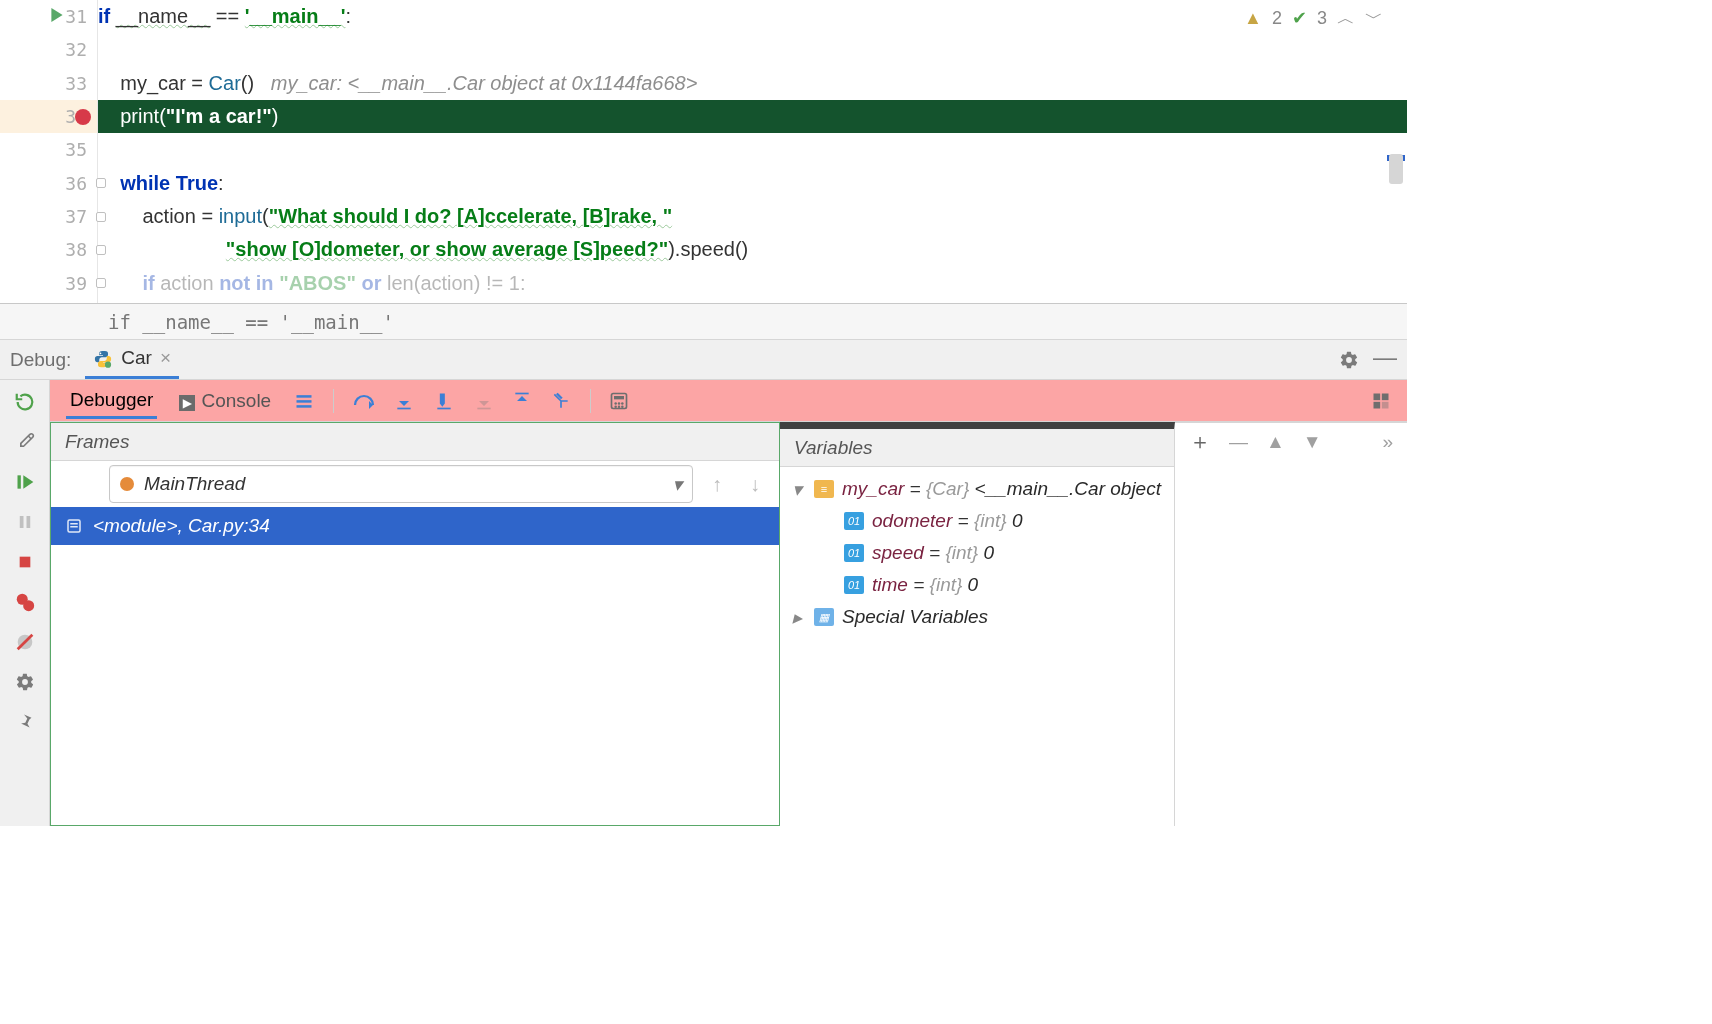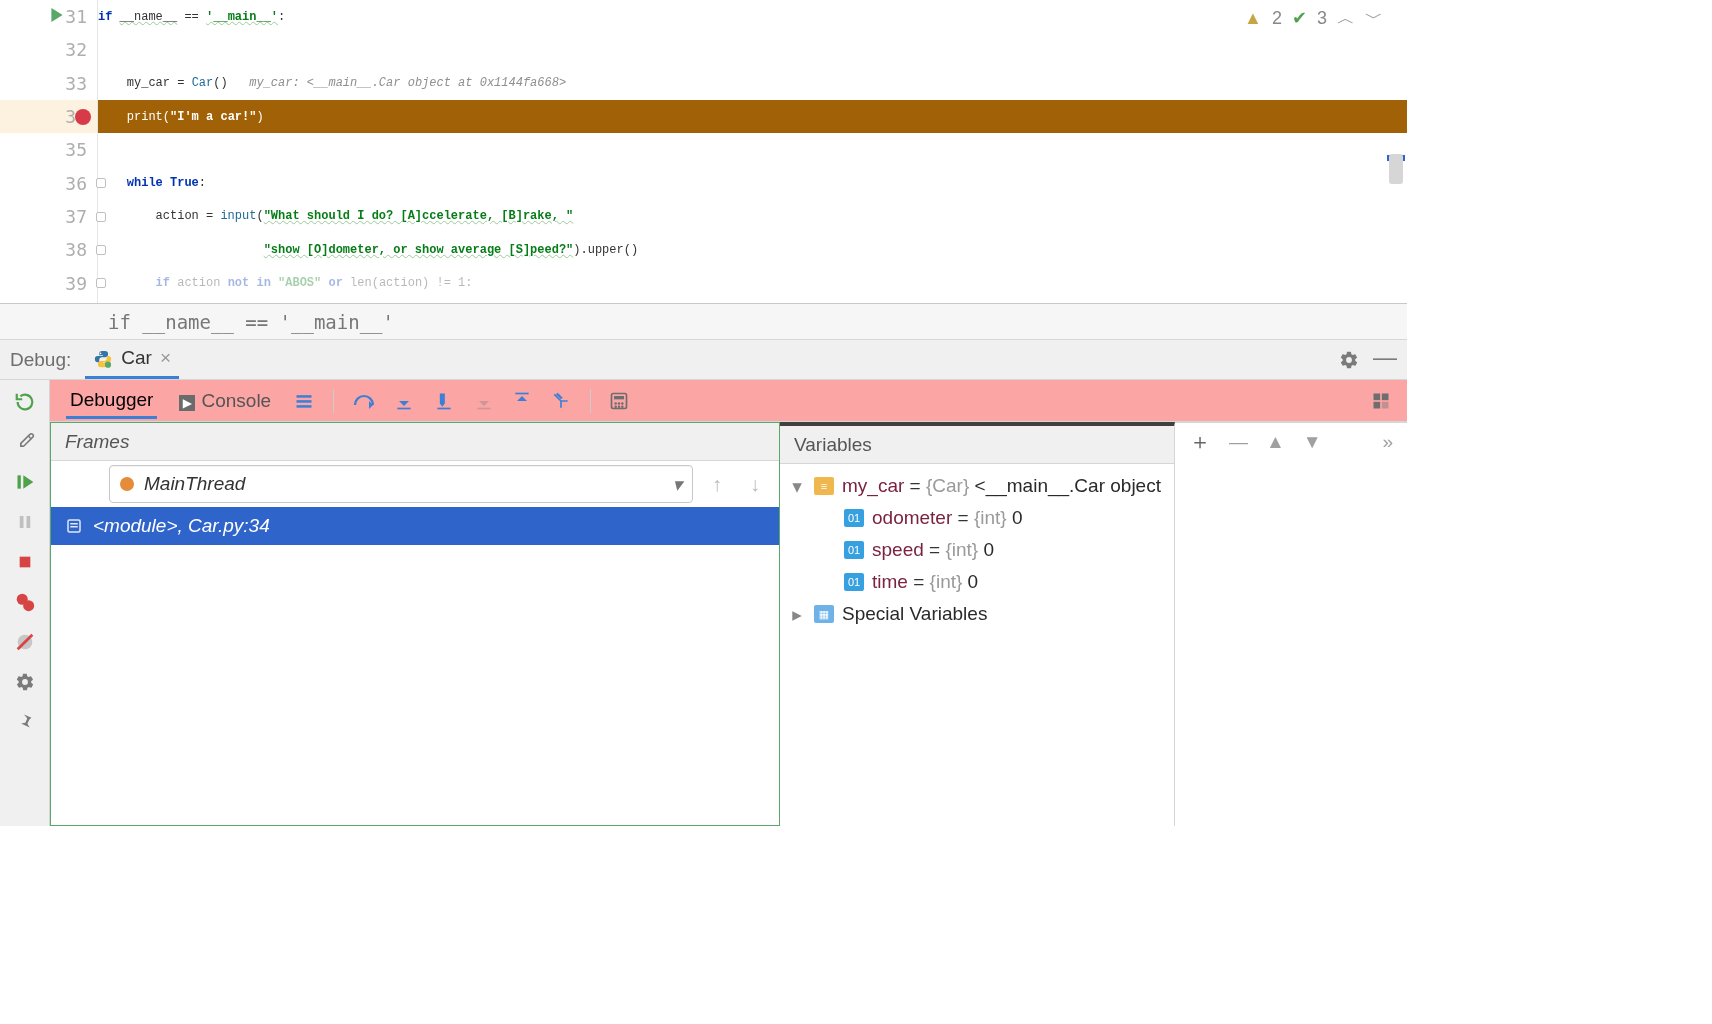--- a/index.html
+++ b/index.html
@@ -7,31 +7,31 @@
     font-family: -apple-system, "Segoe UI", Arial, sans-serif;
     font-size: 19px;
     background: #fff;
     color: #333;
     width: 1407px;
     height: 826px;
     overflow: hidden;
     display: flex;
     flex-direction: column;
   }
-  .code-mono { font-family: Liberation Mono, monospace; font-size: 12px; }
+  .code-mono { font-family: Liberation Sans, sans-serif; font-size: 20px; }
   
   .editor-wrap { position: relative; height: 304px; overflow: hidden; border-bottom: 1px solid #c8c8c8; display:flex; }
   .gutter { width: 98px; background: #fff; border-right: 1px solid #e6e6e6; display:flex; flex-direction:column; }
   .gline { height:33.3px; display:flex; align-items:center; justify-content:flex-end; padding-right:10px; color:#aeaeae; font-family:"Menlo","Consolas",monospace; font-size:18px; position:relative;}
   .gline .run { position:absolute; left:50px; top:8px; color:#59a869;}
   .gline .bp { position:absolute; right:6px; width:16px; height:16px; background:#d73a49; border-radius:50%; top:9px;}
   .gline .fold { position:absolute; right:-9px; width:10px; height:10px; border:1px solid #c0c0c0; background:#fff; top:12px; border-radius:2px;}
   .codecol { flex:1; position:relative; }
   .cline { height:33.3px; display:flex; align-items:center; white-space:pre; }
-  .cline.active { background:#a16207; color:#fff; }
+  .cline.active { background:#14532d; color:#fff; }
   .cline.active .kw,.cline.active .str,.cline.active .fn { color:#fff !important; }
   .bp-row-gutter { background:#fdf1df; }
   .kw { color:#0033b3; font-weight:bold; }
   .fn { color:#1e6b96; }
   .str { color:#067d17; font-weight:bold;}
   .hint { color:#8e8e8e; font-style:italic; font-weight:normal;}
   .ul-green { text-decoration: underline; text-decoration-color:#9cc99c; text-decoration-style:wavy; text-decoration-thickness:1px;}
   .inspections { position:absolute; top:6px; right:24px; display:flex; align-items:center; gap:10px; color:#888; font-size:18px;}
   .inspections .warn { color:#c7a544;}
   .inspections .ok { color:#4fa24b;}
@@ -58,21 +58,21 @@
   .div { width:1px; height:24px; background:#ccc;}
   .content-row { flex:1; display:flex; min-height:0;}
   .frames-panel { width:730px; border:1px solid #59a869; display:flex; flex-direction:column; background:#fff;font-style:italic;}
   .panel-header { height:38px; background:#f0f0f0; border-bottom:1px solid #d6d6d6; display:flex; align-items:center; padding:0 14px; color:#555;}
   .thread-row { height:46px; display:flex; align-items:center; padding:6px 10px; gap:10px;}
   .thread-select { flex:1; height:38px; border:1px solid #c8c8c8; border-radius:4px; display:flex; align-items:center; padding:0 10px; gap:10px; background:#fff; box-shadow: inset 0 1px 1px rgba(0,0,0,0.05); margin-left: 48px;}
   .thread-select .dot { width:14px; height:14px; background:#e58b3a; border-radius:50%;}
   .dd-caret { margin-left:auto; color:#777;}
   .nav-arrow { width:28px; text-align:center; color:#bdbdbd; font-size:20px;}
   .frame-item { height:38px; background:#2f65ca; color:#fff; display:flex; align-items:center; padding:0 14px; gap:10px; font-size:19px;}
-  .var-panel { width:395px; border-top:4px solid #404040; border-right:1px solid #d6d6d6; display:flex; flex-direction:column; background:#fff;}
+  .var-panel { width:395px; border-top:7px solid #404040; border-right:1px solid #d6d6d6; display:flex; flex-direction:column; background:#fff;font-style:italic;}
   .var-list { flex:1; overflow:auto; padding:6px 8px;}
   .vrow { display:flex; align-items:center; gap:8px; height:32px; white-space:nowrap;}
   .vexp { width:18px; color:#888; text-align:center;}
   .vicon { width:20px; height:18px; display:inline-flex; align-items:center; justify-content:center; background:#f0b74f; font-size:11px; color:#fff; border-radius:2px;}
   .vicon.int { background:#37a0e0; }
   .vname { color:#7a2341; }
   .vtype { color:#9a9a9a; }
   .vval { color:#2a2a2a; }
   .watch-panel { flex:1; border-top:1px solid #d6d6d6; display:flex; flex-direction:column;}
   .watch-toolbar { height:38px; display:flex; align-items:center; gap:18px; padding:0 14px; color:#a0a0a0;}
@@ -123,21 +123,21 @@
       </div>
   </div>
   <div class="codecol code-mono">
     <div class="cline"><span class="kw">if </span><span class="ul-green">__name__</span><span> == </span><span class="str ul-green">'__main__'</span><span>:</span></div>
     <div class="cline"></div>
     <div class="cline"><span>    my_car = </span><span class="fn">Car</span><span>()   </span><span class="hint">my_car: &lt;__main__.Car object at 0x1144fa668&gt;</span></div>
     <div class="cline active"><span class="fn">    print</span><span>(</span><span class="str">"I'm a car!"</span><span>)</span></div>
     <div class="cline"></div>
     <div class="cline"><span class="kw">    while </span><span class="kw">True</span><span>:</span></div>
     <div class="cline"><span>        action = </span><span class="fn">input</span><span>(</span><span class="str ul-green">"What should I do? [A]ccelerate, [B]rake, "</span></div>
-    <div class="cline"><span>                       </span><span class="str ul-green">"show [O]dometer, or show average [S]peed?"</span><span>).upper()</span></div>
+    <div class="cline"><span>                       </span><span class="str ul-green">"show [O]dometer, or show average [S]peed?"</span><span>).speed()</span></div>
     <div class="cline" style="opacity:.35"><span>        </span><span class="kw">if</span><span> action </span><span class="kw">not in</span><span> </span><span class="str">"ABOS"</span><span> </span><span class="kw">or</span><span> len(action) != </span><span>1</span><span>:</span></div>
   </div>
   <div class="inspections">
     <span class="warn">▲</span>
       <span>2</span>
     <span class="ok">✔</span>
       <span>3</span>
     <span class="chev">︿</span>
     <span class="chev">﹀</span>
   </div>

